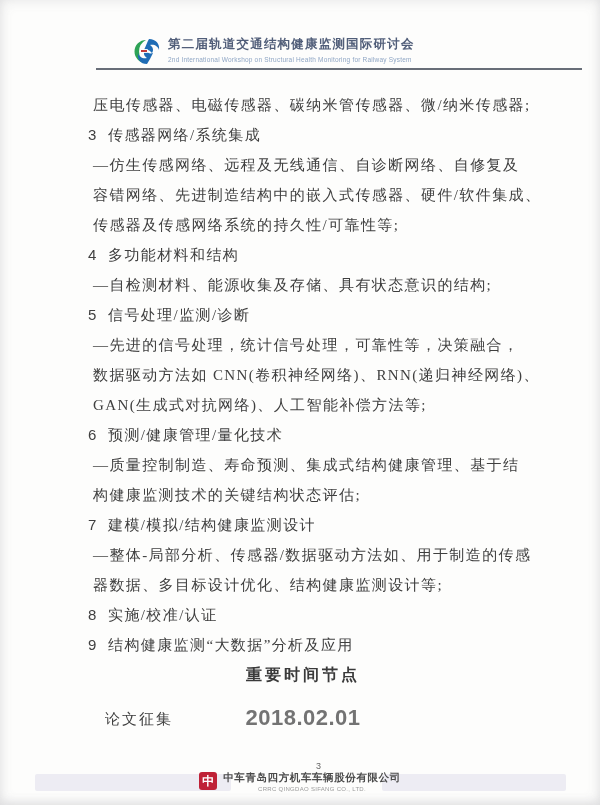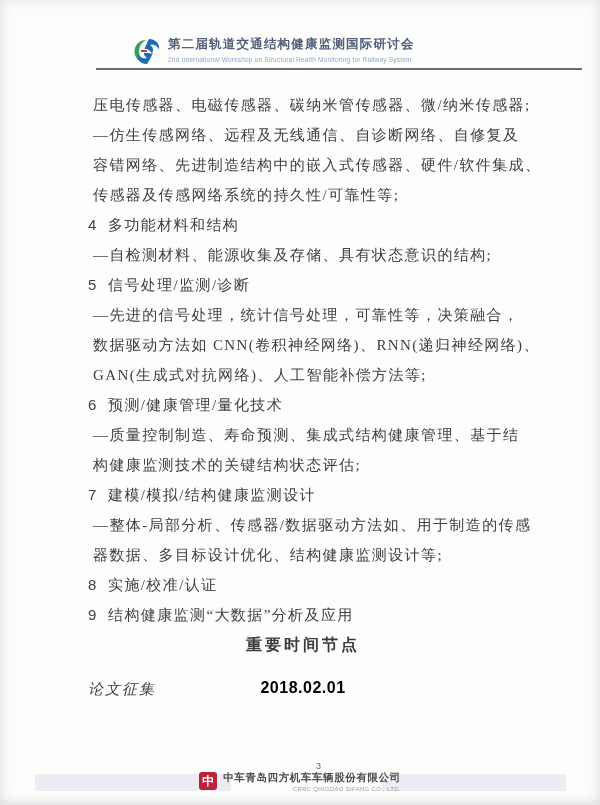--- a/index.html
+++ b/index.html
@@ -45,24 +45,24 @@
     display:inline-block; width:20px;
     font-family:"Liberation Sans","DejaVu Sans",sans-serif;
     letter-spacing:0;
   }
   .section-heading {
     margin-top:0;
     text-align:center; font-weight:bold; font-size:16px;
     letter-spacing:3px; color:#3a3a3a;
   }
   .timeline-row { position:relative; margin-top:14px; height:30px; }
-  .timeline-label { position:absolute; left:0; top:0; letter-spacing:2px;font-style:italic; }
+  .timeline-label { position:absolute; left:17px; top:0; letter-spacing:2px; }
   .timeline-date {
     position:absolute; left:50%; transform:translateX(-50%); top:-1px;
-    font-weight:bold; font-size:16px; letter-spacing:0.5px; color:#000000;
+    font-weight:bold; font-size:22px; letter-spacing:0.5px; color:#737373;
     font-family:"Liberation Sans","DejaVu Sans",sans-serif;
   }
 
   
   .scan-strip { position:absolute; height:17px; top:774px; background:#edecf3; border-radius:2px; }
   .scan-strip.left  { left:35px;  width:196px; }
   .scan-strip.right { left:382px; width:184px; }
   .page-number {
     position:absolute; top:761px; left:316px;
     font-size:9px; color:#666;
@@ -72,21 +72,21 @@
     position:absolute; top:771px; left:0; right:0;
     display:flex; justify-content:center; align-items:flex-start; gap:6px;
   }
   .crrc-mark {
     width:18px; height:18px; margin-top:1px;
     background:#bf2136; border-radius:3px;
     color:#fff; font-size:12px; font-weight:bold;
     display:flex; align-items:center; justify-content:center;
     font-family:"Liberation Sans","DejaVu Sans",sans-serif;
   }
-  .company-names { text-align:right; }
+  .company-names { text-align:center; }
   .company-cn {
     font-size:10.5px; font-weight:bold; color:#4b4b4b; letter-spacing:0.6px;
     font-family:"Liberation Sans","DejaVu Sans",sans-serif; white-space:nowrap;
   }
   .company-en {
     margin-top:1px; font-size:6px; color:#9a9a9a; letter-spacing:0.3px;
     font-family:"Liberation Sans","DejaVu Sans",sans-serif; white-space:nowrap;
   }
 </style>
 </head>
@@ -108,20 +108,21 @@
       <div class="conf-title">第二届轨道交通结构健康监测国际研讨会</div>
       <div class="conf-subtitle">2nd International Workshop on Structural Health Monitoring for Railway System</div>
     </div>
   </div>
   <div class="header-rule"></div>
 
   <div class="body-text">
 
     <div class="line detail">压电传感器、电磁传感器、碳纳米管传感器、微/纳米传感器;</div>
 
+    <div class="line item"><span class="num">3</span><span>传感器网络/系统集成</span></div>
     <div class="line detail">—仿生传感网络、远程及无线通信、自诊断网络、自修复及</div>
     <div class="line detail">容错网络、先进制造结构中的嵌入式传感器、硬件/软件集成、</div>
     <div class="line detail">传感器及传感网络系统的持久性/可靠性等;</div>
 
     <div class="line item"><span class="num">4</span><span>多功能材料和结构</span></div>
     <div class="line detail">—自检测材料、能源收集及存储、具有状态意识的结构;</div>
 
     <div class="line item"><span class="num">5</span><span>信号处理/监测/诊断</span></div>
     <div class="line detail">—先进的信号处理，统计信号处理，可靠性等，决策融合，</div>
     <div class="line detail">数据驱动方法如 CNN(卷积神经网络)、RNN(递归神经网络)、</div>

